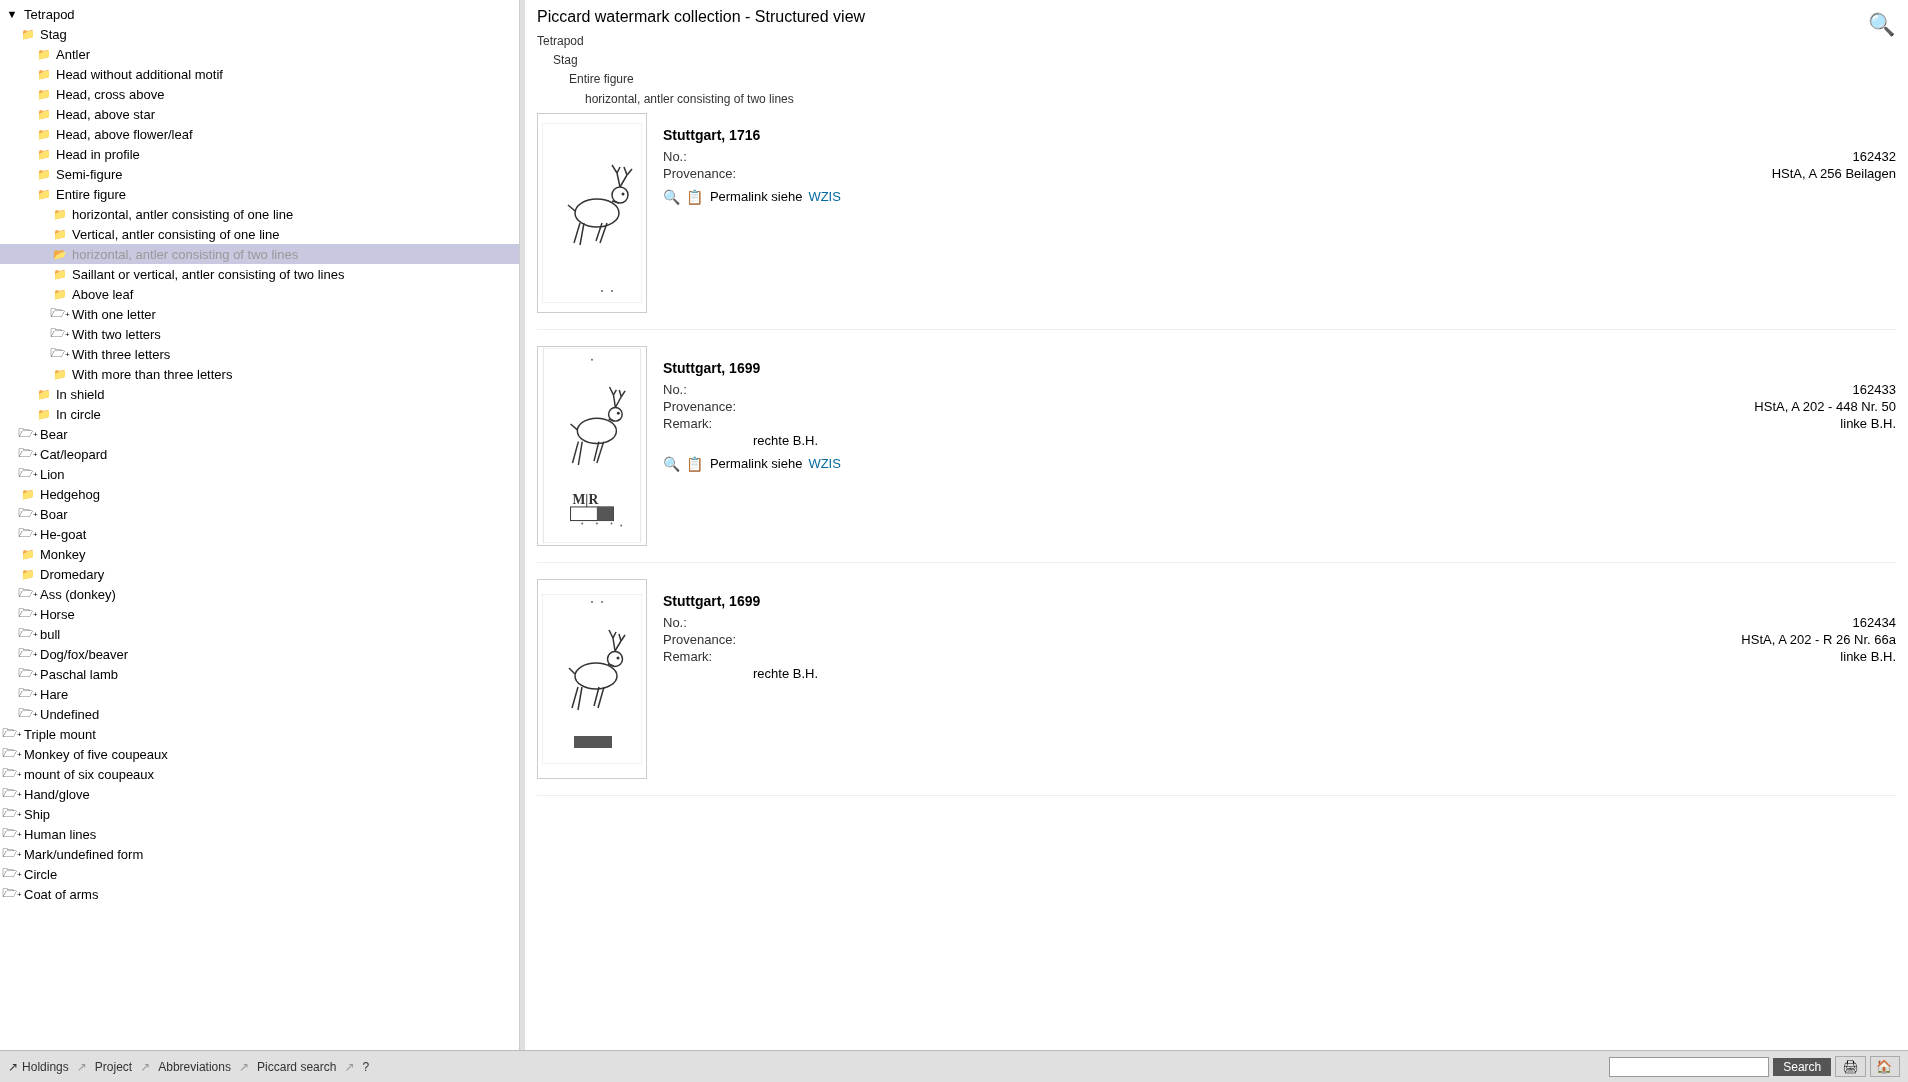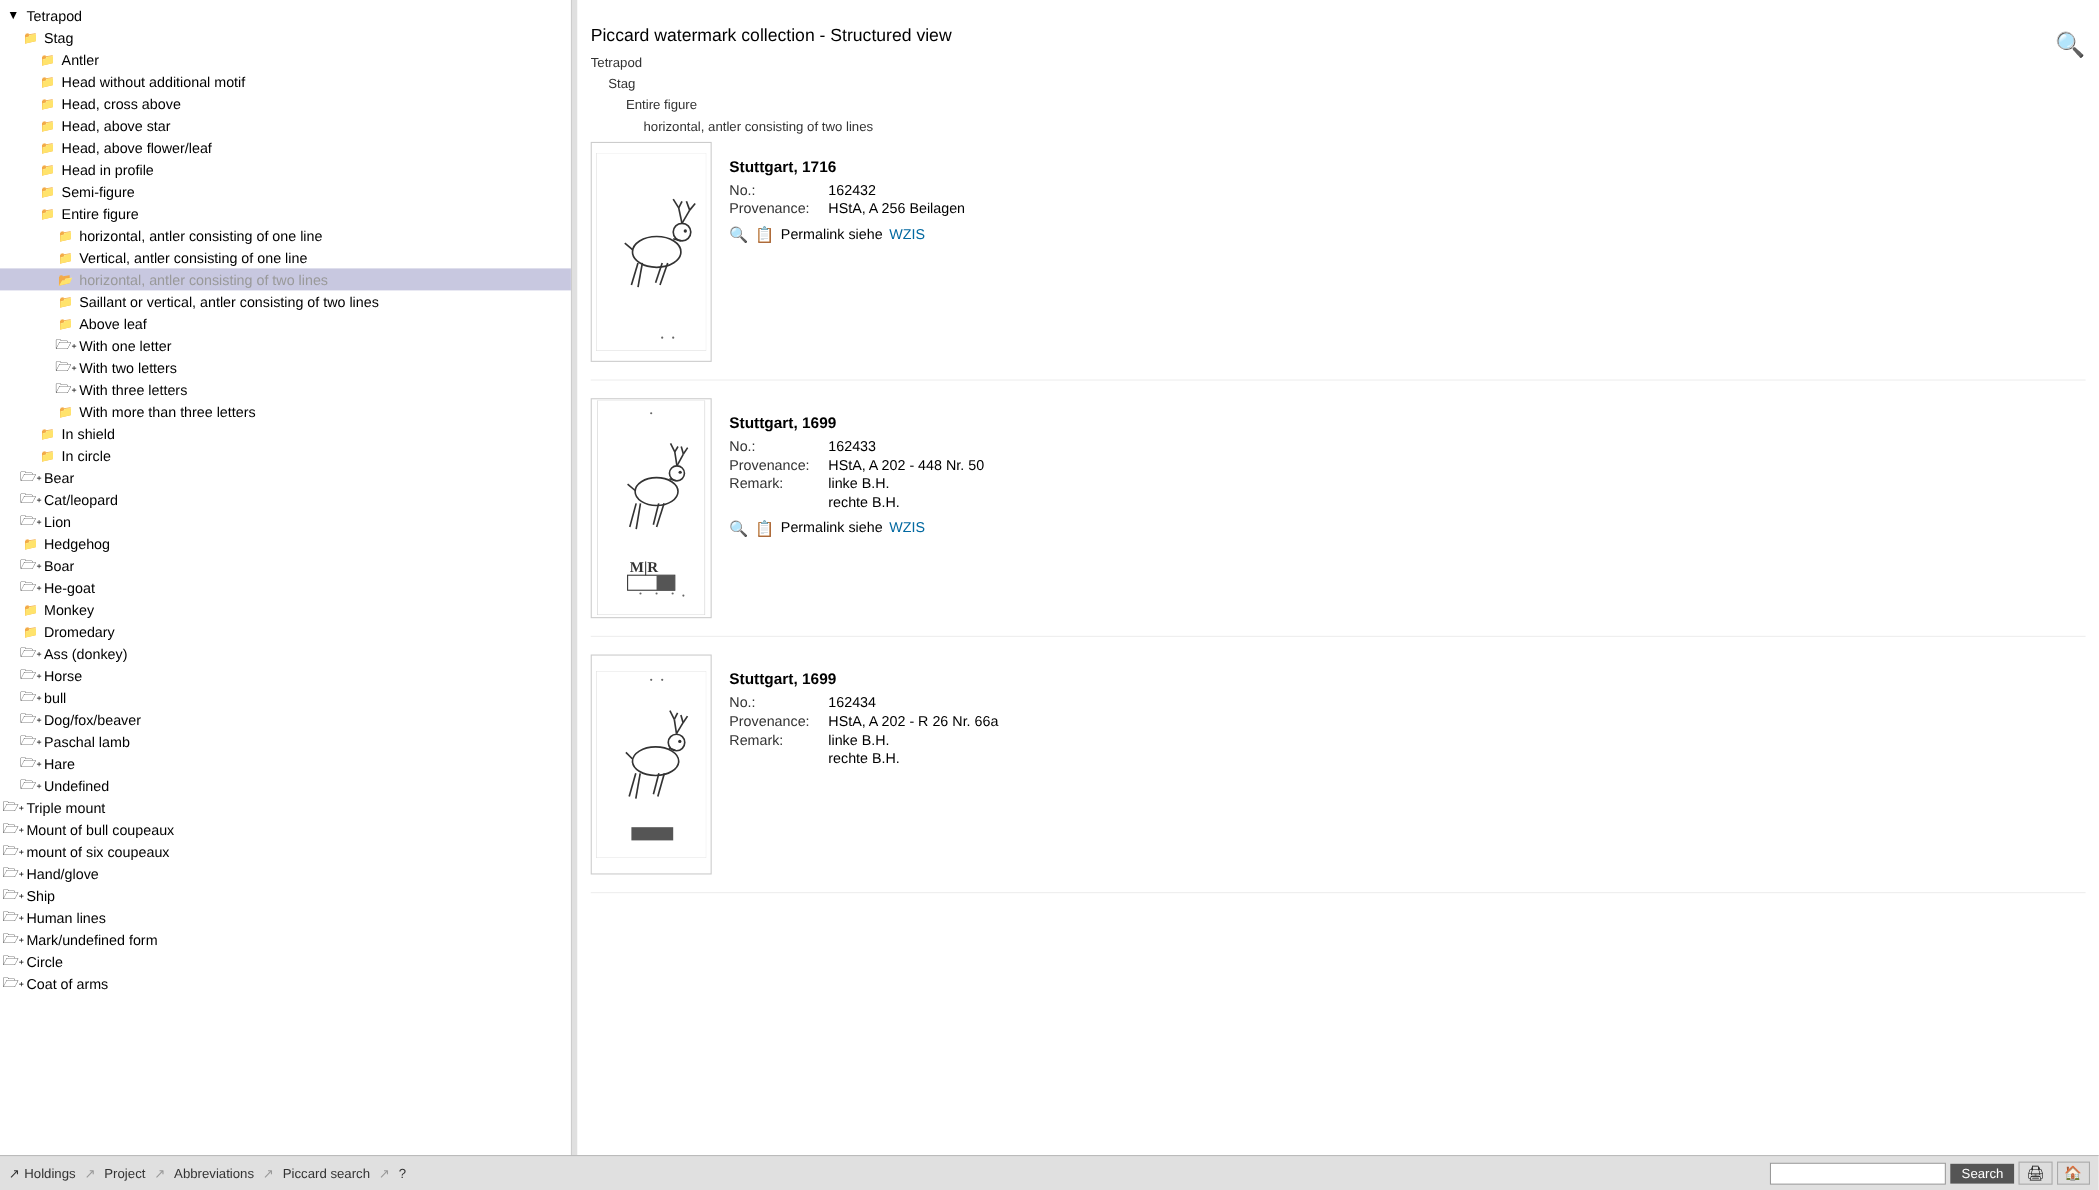--- a/index.html
+++ b/index.html
@@ -18,41 +18,41 @@
 
     .indent-0 { padding-left: 4px; }
     .indent-1 { padding-left: 20px; }
     .indent-2 { padding-left: 36px; }
     .indent-3 { padding-left: 52px; }
 
     .item-label { color: #000; font-size: 13px; }
     .item-label.dimmed { color: #999; }
 
     
-    .content { flex: 1; overflow-y: auto; padding: 24px 12px; background: #fff; }
+    .content { flex: 1; overflow-y: auto; padding: 8px 12px; background: #fff; }
 
     .page-title { font-size: 16px; font-weight: normal; margin-bottom: 6px; color: #000; }
 
     .breadcrumb { font-size: 12px; color: #333; margin-bottom: 4px; line-height: 1.6; }
     .breadcrumb .crumb { display: block; }
     .breadcrumb .crumb-1 { margin-left: 0; }
     .breadcrumb .crumb-2 { margin-left: 16px; }
     .breadcrumb .crumb-3 { margin-left: 32px; }
     .breadcrumb .crumb-4 { margin-left: 48px; }
 
     .top-links { text-align: right; font-size: 12px; color: #333; margin-bottom: 8px; }
     .top-links a { color: #333; text-decoration: none; margin-left: 8px; }
 
     
     .result-card { display: flex; gap: 16px; margin-bottom: 16px; padding-bottom: 16px; border-bottom: 1px solid #eee; align-items: flex-start; }
     .result-image { width: 110px; min-width: 110px; height: 200px; border: 1px solid #ccc; display: flex; align-items: center; justify-content: center; background: #fff; overflow: hidden; }
     .result-image svg { max-width: 100%; max-height: 100%; }
     .result-info { flex: 1; padding-top: 4px; }
     .result-location { font-size: 14px; font-weight: bold; margin-bottom: 6px; margin-top: 10px; }
-    .result-field { display: flex; margin-bottom: 2px; font-size: 13px; }
+    .result-field { display: flex; margin-bottom: 2px; font-size: 13px; justify-content: space-between; }
     .result-field-label { width: 90px; color: #333; flex-shrink: 0; }
     .result-field-value { color: #000; }
     .result-remark-extra { margin-left: 90px; color: #000; font-size: 13px; }
 
     .permalink-row { margin-top: 8px; display: flex; align-items: center; gap: 6px; font-size: 13px; }
     .permalink-row .search-icon-sm { font-size: 14px; cursor: pointer; }
     .permalink-row .edit-icon-sm { font-size: 14px; cursor: pointer; }
     .permalink-link { color: #0369a1; text-decoration: none; }
 
     
@@ -221,21 +221,21 @@
           <div class="tree-item indent-1">
             <span class="tree-icon" style="font-size:12px;">🗁<sup style="font-size:8px;">+</sup></span>
             <span class="item-label">Undefined</span>
           </div>
           <div class="tree-item indent-0">
             <span class="tree-icon" style="font-size:12px;">🗁<sup style="font-size:8px;">+</sup></span>
             <span class="item-label">Triple mount</span>
           </div>
           <div class="tree-item indent-0">
             <span class="tree-icon" style="font-size:12px;">🗁<sup style="font-size:8px;">+</sup></span>
-            <span class="item-label">Mount of bull coupeaux</span>
+            <span class="item-label">Monkey of five coupeaux</span>
           </div>
           <div class="tree-item indent-0">
             <span class="tree-icon" style="font-size:12px;">🗁<sup style="font-size:8px;">+</sup></span>
             <span class="item-label">mount of six coupeaux</span>
           </div>
           <div class="tree-item indent-0">
             <span class="tree-icon" style="font-size:12px;">🗁<sup style="font-size:8px;">+</sup></span>
             <span class="item-label">Hand/glove</span>
           </div>
           <div class="tree-item indent-0">

